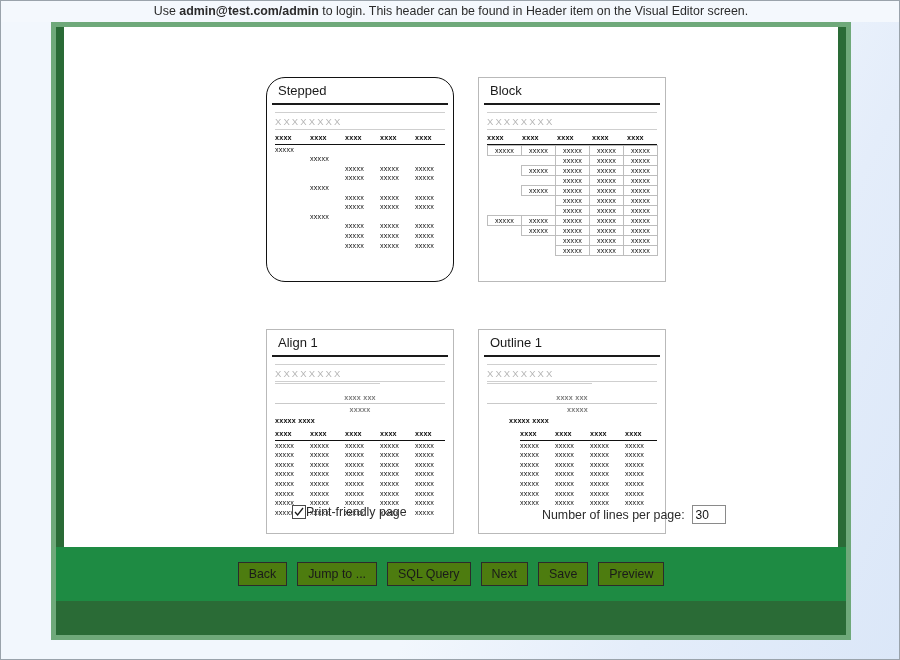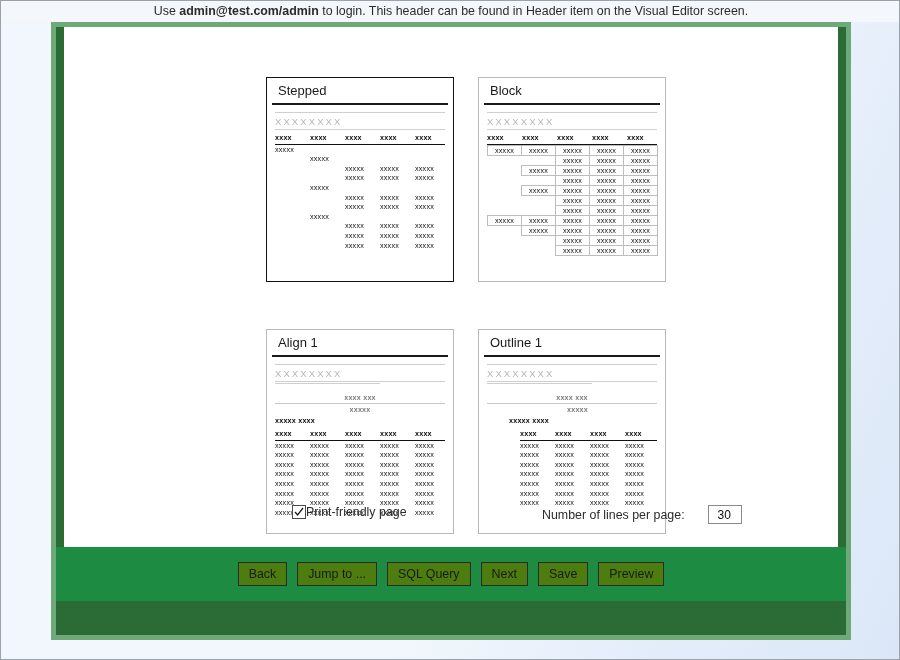--- a/index.html
+++ b/index.html
@@ -102,21 +102,21 @@
   }
   .card {
     position: absolute;
     box-sizing: border-box;
     width: 188px;
     background: #ffffff;
     border: 1px solid #b9b9b9;
     cursor: pointer;
   }
   .card.selected { border: 1px solid #121212; }
-  .card-c0 { left: 202px; top: 50px; height: 205px; }
+  .card-c0 { left: 202px; top: 50px; height: 205px; border-radius: 19px; }
   .card-c1 { left: 414px; top: 50px; height: 205px; }
   .card-c2 { left: 202px; top: 302px; height: 205px; }
   .card-c3 { left: 414px; top: 302px; height: 205px; }
 
   .card-title {
     height: 22px;
     line-height: 20px;
     margin: 3px 5px 0 5px;
     padding-left: 6px;
     font-size: 13px;
@@ -200,35 +200,35 @@
     background: #ffffff;
     flex: none;
   }
   .cbox svg { position: absolute; left: 1px; top: 1px; }
   .opt-lines {
     position: absolute;
     left: 478px;
     top: 0;
     display: flex;
     align-items: center;
-    gap: 23px;
+    gap: 7px;
     font-size: 12.4px;
     color: #2b2b2b;
     white-space: nowrap;
   }
   .num-input {
     box-sizing: border-box;
     width: 34px;
     height: 19px;
     border: 1px solid #8a8a8a;
     background: #ffffff;
     font-family: "Liberation Sans", sans-serif;
     font-size: 12px;
     color: #111111;
-    padding: 0 9px;
+    padding: 0 3px;
   }
 </style>
 </head>
 <body>
 
 <div class="page">
 
   <div class="instruction">
     <span>Use </span><b>admin@test.com/admin</b><span> to login. This header can be found in Header item on the Visual Editor screen.</span>
   </div>

